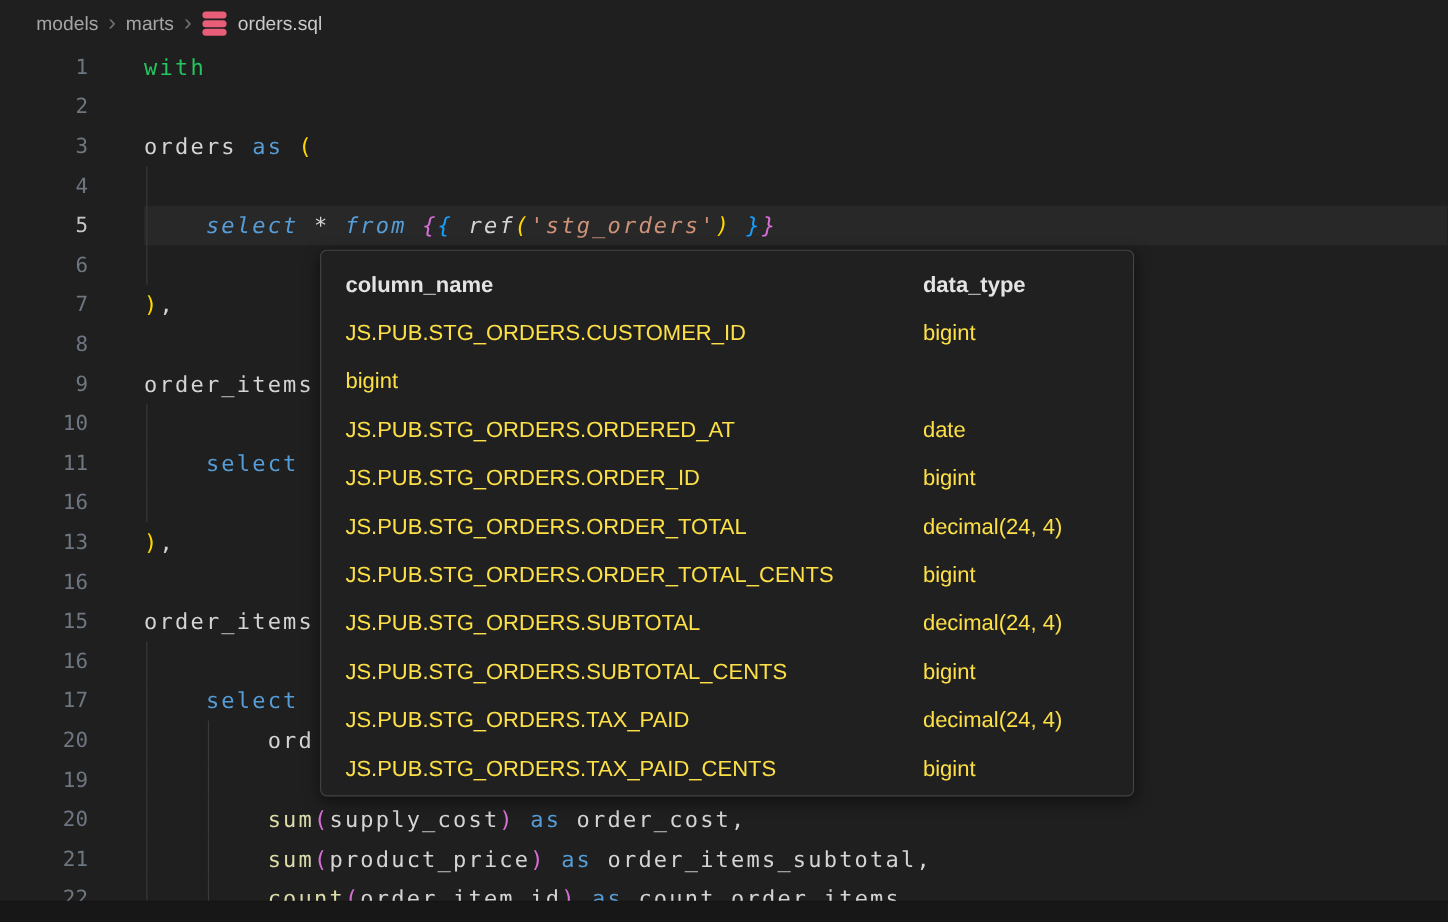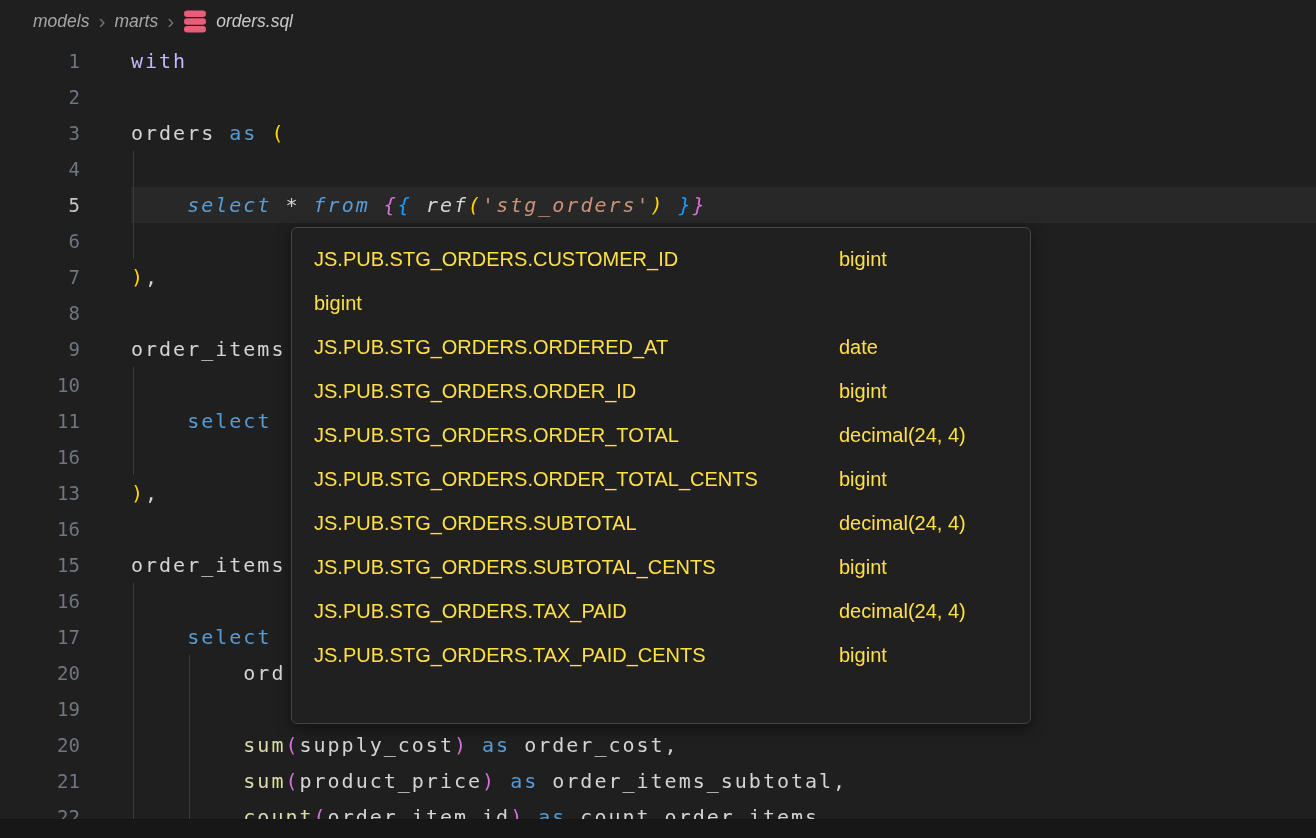--- a/index.html
+++ b/index.html
@@ -6,21 +6,21 @@
   body{
     width:1316px;height:838px;position:relative;overflow:hidden;
     background:#1f1f1f;
     font-family:"Liberation Sans",sans-serif;
   }
   
   .breadcrumb{
     height:43px;display:flex;align-items:center;gap:9px;
     padding-left:33px;font-size:17.5px;color:#a6a6a6;
   }
-  .crumb{cursor:pointer;font-style:italic;}
+  .crumb{cursor:pointer;}
   .crumb.file{color:#c9c9c9;}
   .sep{color:#717171;font-size:21px;line-height:1;transform:translateY(-1px);}
   .dbicon{display:inline-flex;align-items:center;}
   
   .editor{position:absolute;top:43px;left:0;right:0;}
   .line{
     display:flex;height:36px;line-height:36px;white-space:pre;
     font-family:"DejaVu Sans Mono","Liberation Mono",monospace;
     font-size:20px;letter-spacing:2px;
   }
@@ -63,21 +63,21 @@
     <svg width="24" height="25" viewBox="0 0 24 25">
       <rect x="1" y="1.5" width="22" height="6.4" rx="3.2" fill="#e85d78"></rect>
       <rect x="1" y="9.3" width="22" height="6.4" rx="3.2" fill="#e85d78"></rect>
       <rect x="1" y="17.1" width="22" height="6.4" rx="3.2" fill="#e85d78"></rect>
     </svg>
   </span>
   <span class="crumb file">orders.sql</span>
 </div>
 
 <div class="editor" id="editor">
-    <div class="line"><span class="num">1</span><span class="code"><span style="color: #c4b5fd;">with</span></span></div>
+    <div class="line"><span class="num">1</span><span class="code"><span style="color: #22c55e;">with</span></span></div>
     <div class="line"><span class="num">2</span><span class="code"></span></div>
     <div class="line"><span class="num">3</span><span class="code"><span style="color: rgb(212, 212, 212); margin-top: 12px;">orders</span><span style="color: rgb(212, 212, 212);"> </span><span style="color: rgb(86, 156, 214);">as</span><span style="color: rgb(212, 212, 212);"> </span><span style="color: rgb(255, 215, 0);">(</span></span></div>
     <div class="line"><span class="num">4</span><span class="code"><i class="guide" style="left: 2px;"></i></span></div>
     <div class="line active"><span class="num">5</span><span class="code"><i class="guide" style="left: 2px;"></i><span style="color: rgb(212, 212, 212);">    </span><span style="color: rgb(86, 156, 214);">select</span><span style="color: rgb(212, 212, 212);"> </span><span style="color: rgb(212, 212, 212);">*</span><span style="color: rgb(212, 212, 212);"> </span><span style="color: rgb(86, 156, 214);">from</span><span style="color: rgb(212, 212, 212);"> </span><span style="color: rgb(214, 112, 214);">{</span><span style="color: rgb(23, 159, 255);">{</span><span style="color: rgb(212, 212, 212);"> </span><span style="color: rgb(212, 212, 212);">ref</span><span style="color: rgb(255, 215, 0);">(</span><span style="color: rgb(206, 145, 120);">'stg_orders'</span><span style="color: rgb(255, 215, 0);">)</span><span style="color: rgb(212, 212, 212);"> </span><span style="color: rgb(23, 159, 255);">}</span><span style="color: rgb(214, 112, 214);">}</span></span></div>
     <div class="line"><span class="num">6</span><span class="code"><i class="guide" style="left: 2px;"></i></span></div>
     <div class="line"><span class="num">7</span><span class="code"><span style="color: rgb(255, 215, 0);">)</span><span style="color: rgb(212, 212, 212);">,</span></span></div>
     <div class="line"><span class="num">8</span><span class="code"></span></div>
     <div class="line"><span class="num">9</span><span class="code"><span style="color: rgb(212, 212, 212);">order_items</span></span></div>
     <div class="line"><span class="num">10</span><span class="code"><i class="guide" style="left: 2px;"></i></span></div>
     <div class="line"><span class="num">11</span><span class="code"><i class="guide" style="left: 2px;"></i><span style="color: rgb(212, 212, 212);">    </span><span style="color: rgb(86, 156, 214);">select</span></span></div>
@@ -88,20 +88,24 @@
     <div class="line"><span class="num">16</span><span class="code"><i class="guide" style="left: 2px;"></i></span></div>
     <div class="line"><span class="num">17</span><span class="code"><i class="guide" style="left: 2px;"></i><span style="color: rgb(212, 212, 212);">    </span><span style="color: rgb(86, 156, 214);">select</span></span></div>
     <div class="line"><span class="num">20</span><span class="code"><i class="guide" style="left: 2px;"></i><i class="guide" style="left: 58px;"></i><span style="color: rgb(212, 212, 212);">        </span><span style="color: rgb(212, 212, 212);">ord</span></span></div>
     <div class="line"><span class="num">19</span><span class="code"><i class="guide" style="left: 2px;"></i><i class="guide" style="left: 58px;"></i></span></div>
     <div class="line"><span class="num">20</span><span class="code"><i class="guide" style="left: 2px;"></i><i class="guide" style="left: 58px;"></i><span style="color: rgb(212, 212, 212);">        </span><span style="color: rgb(220, 220, 170);">sum</span><span style="color: rgb(214, 112, 214);">(</span><span style="color: rgb(212, 212, 212);">supply_cost</span><span style="color: rgb(214, 112, 214);">)</span><span style="color: rgb(212, 212, 212);"> </span><span style="color: rgb(86, 156, 214);">as</span><span style="color: rgb(212, 212, 212);"> order_cost,</span></span></div>
     <div class="line"><span class="num">21</span><span class="code"><i class="guide" style="left: 2px;"></i><i class="guide" style="left: 58px;"></i><span style="color: rgb(212, 212, 212);">        </span><span style="color: rgb(220, 220, 170);">sum</span><span style="color: rgb(214, 112, 214);">(</span><span style="color: rgb(212, 212, 212);">product_price</span><span style="color: rgb(214, 112, 214);">)</span><span style="color: rgb(212, 212, 212);"> </span><span style="color: rgb(86, 156, 214);">as</span><span style="color: rgb(212, 212, 212);"> order_items_subtotal,</span></span></div>
     <div class="line"><span class="num">22</span><span class="code"><i class="guide" style="left: 2px;"></i><i class="guide" style="left: 58px;"></i><span style="color: rgb(212, 212, 212);">        </span><span style="color: rgb(220, 220, 170);">count</span><span style="color: rgb(214, 112, 214);">(</span><span style="color: rgb(212, 212, 212);">order_item_id</span><span style="color: rgb(214, 112, 214);">)</span><span style="color: rgb(212, 212, 212);"> </span><span style="color: rgb(86, 156, 214);">as</span><span style="color: rgb(212, 212, 212);"> count_order_items</span></span></div>
   </div>
 
 <div class="popup">
+  <div class="prow head">
+    <span>column_name</span>
+    <span>data_type</span>
+  </div>
   <div id="popup-rows">
       <div class="prow">
         <span>JS.PUB.STG_ORDERS.CUSTOMER_ID</span>
         <span>bigint</span>
       </div>
       <div class="prow">
         <span>bigint</span>
       </div>
       <div class="prow">
         <span>JS.PUB.STG_ORDERS.ORDERED_AT</span>

